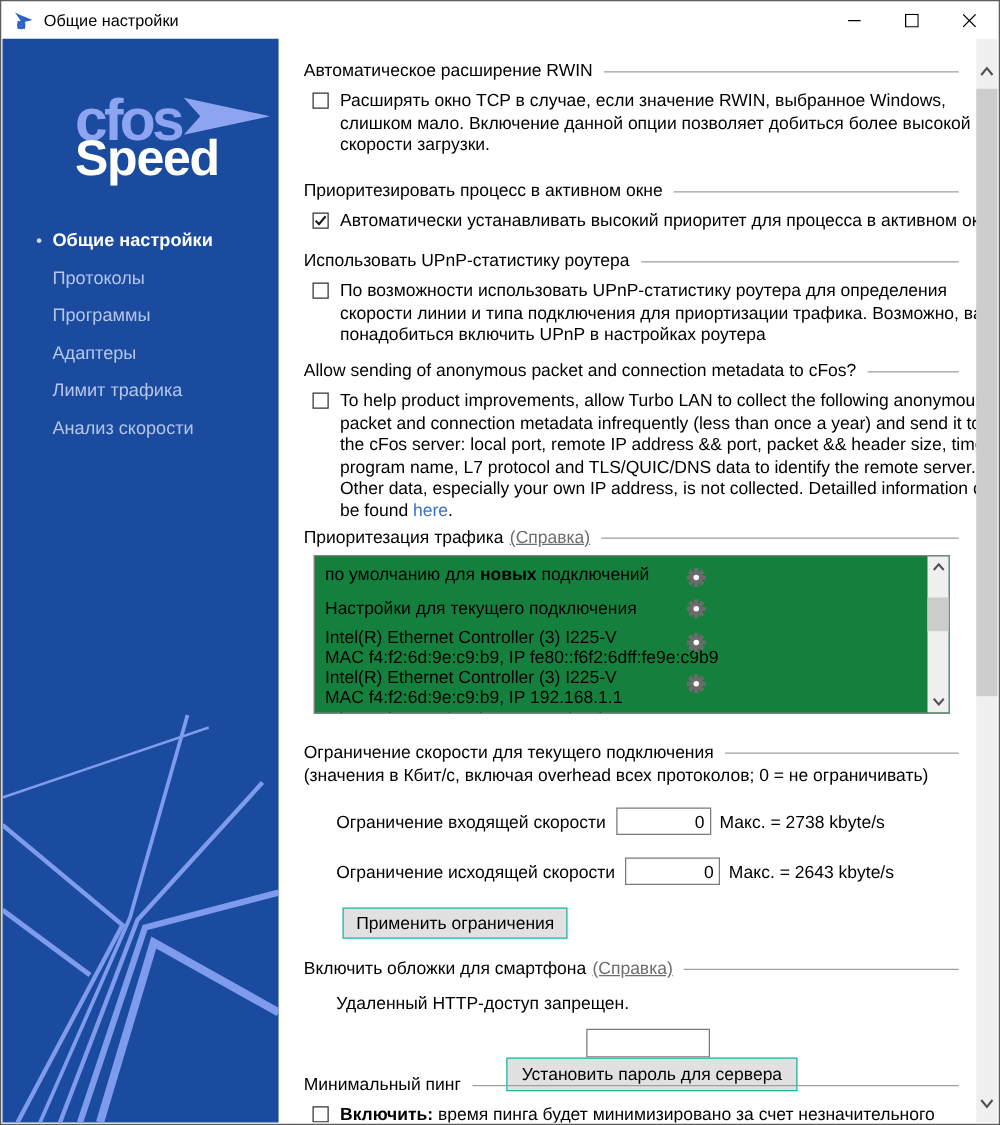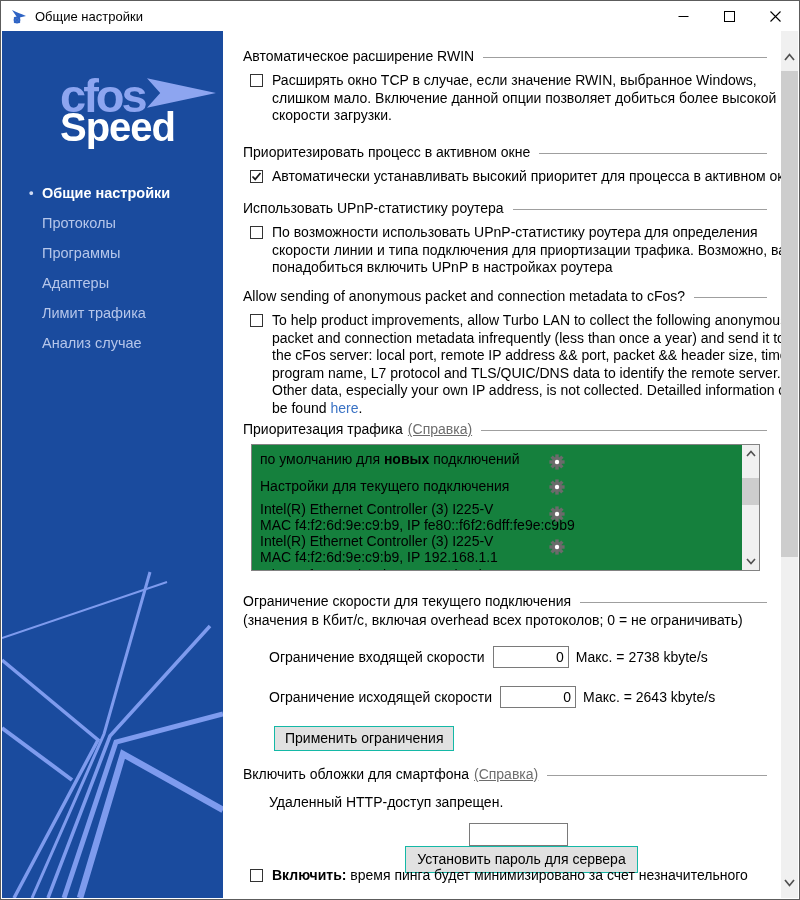--- a/index.html
+++ b/index.html
@@ -127,21 +127,21 @@
     </div>
     <div class="nav">
       <div class="nav-item active">
         <span class="bullet">•</span>
         <span>Общие настройки</span>
       </div>
       <div class="nav-item"><span>Протоколы</span></div>
       <div class="nav-item"><span>Программы</span></div>
       <div class="nav-item"><span>Адаптеры</span></div>
       <div class="nav-item"><span>Лимит трафика</span></div>
-      <div class="nav-item"><span>Анализ случае</span></div>
+      <div class="nav-item"><span>Анализ скорости</span></div>
     </div>
   </div>
 
   <div class="content">
 
     <div class="sec" style="top:17px;">
       <div class="sec-head">
           <span>Автоматическое расширение RWIN</span>
           <div class="rule"></div>
         </div>
@@ -308,20 +308,24 @@
         <div class="rule"></div>
       </div>
       <div class="status-line">Удаленный HTTP-доступ запрещен.</div>
       <div class="pw-row">
         <input class="pw-input" type="text" value="" style="">
         <button class="btn pw-btn">Установить пароль для сервера</button>
       </div>
     </div>
 
     <div class="sec" style="top:828px;">
+      <div class="sec-head">
+          <span>Минимальный пинг</span>
+          <div class="rule"></div>
+        </div>
       <div class="cb-row">
         <span class="checkbox"></span>
         <span class="cb-text"><b>Включить:</b><span> время пинга будет минимизировано за счет незначительного</span></span>
       </div>
     </div>
 
   </div>
 
   <div class="vscroll main-scroll">
     <div class="sb-btn up">

